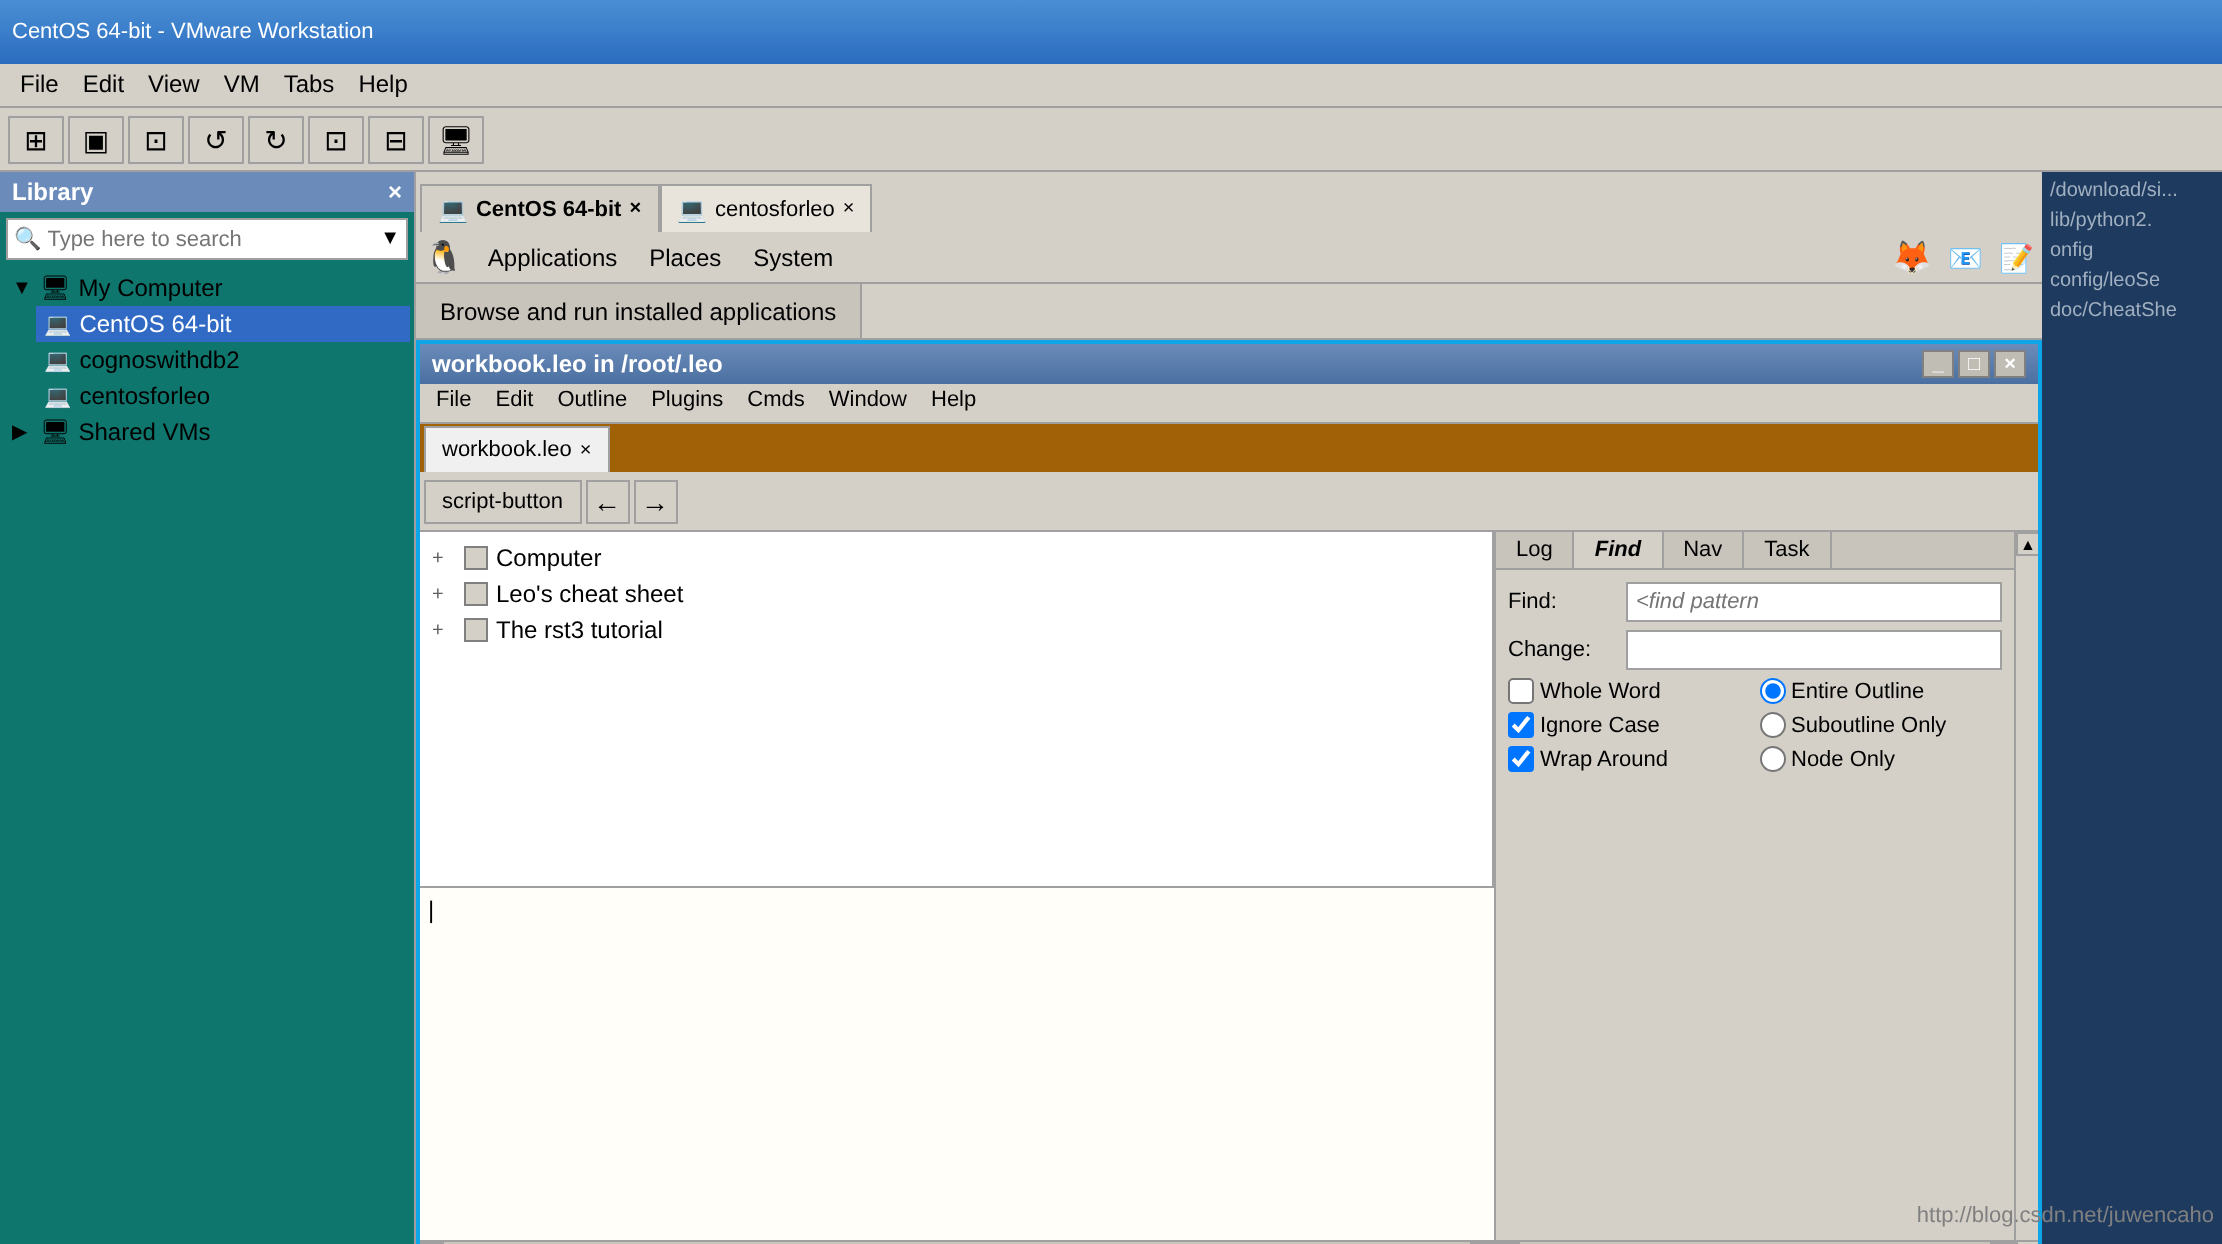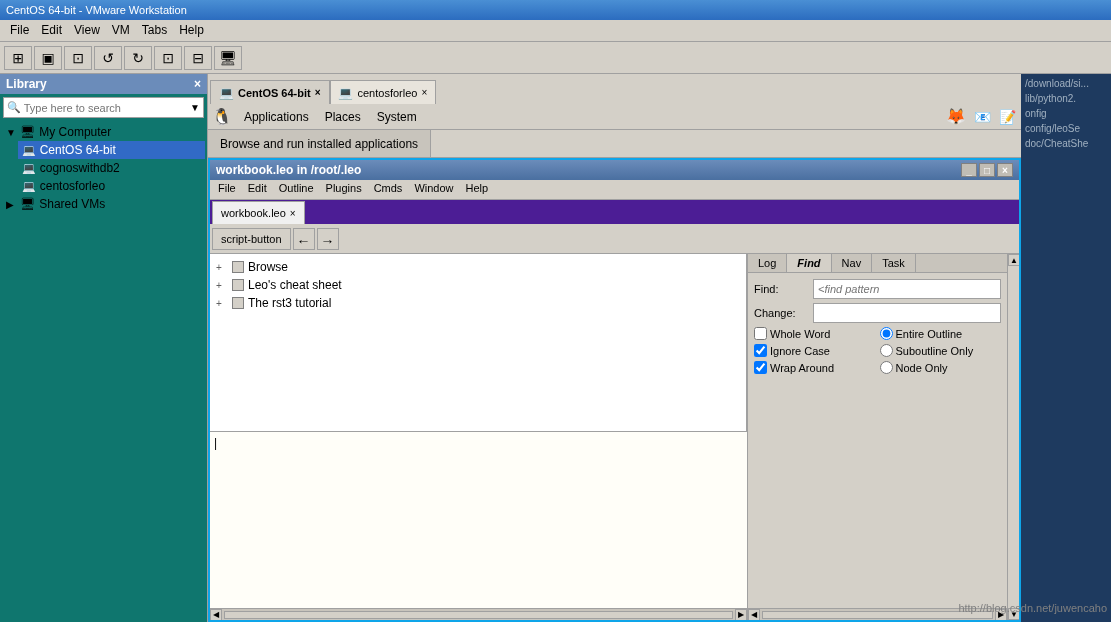--- a/index.html
+++ b/index.html
@@ -9,21 +9,21 @@
       background: #d4d0c8;
       width: 1111px;
       height: 622px;
       overflow: hidden;
     }
 
     
     .title-bar {
       background: linear-gradient(to bottom, #4a8fd4, #2b6cbf);
       color: white;
-      padding: 4px 6px;
+      padding: 16px 6px;
       font-size: 11px;
       display: flex;
       align-items: center;
       height: 20px;
     }
 
     
     .menu-bar {
       background: #d4d0c8;
       display: flex;
@@ -223,21 +223,21 @@
     }
     .leo-menu-item {
       padding: 1px 6px;
       cursor: pointer;
       font-size: 11px;
     }
 
     
     .leo-tab-bar {
       display: flex;
-      background: #4c1d95;
+      background: #a16207;
       padding: 1px 2px 0;
       height: 24px;
     }
     .leo-tab {
       display: flex;
       align-items: center;
       padding: 2px 8px;
       background: #e8e4dc;
       border: 1px solid #a0a0a0;
       border-bottom: none;
@@ -585,21 +585,21 @@
         <button class="leo-arrow-btn">→</button>
       </div>
 
       <div class="leo-content" style="flex:1;overflow:hidden;">
 
         <div style="display:flex;flex-direction:column;flex:1;overflow:hidden;">
           <div class="leo-tree" style="height:220px;overflow:auto;">
             <div class="leo-tree-item">
               <span class="expand-btn">+</span>
               <span class="node-icon"></span>
-              <span>Browse</span>
+              <span>Computer</span>
             </div>
             <div class="leo-tree-item">
               <span class="expand-btn">+</span>
               <span class="node-icon"></span>
               <span>Leo's cheat sheet</span>
             </div>
             <div class="leo-tree-item">
               <span class="expand-btn">+</span>
               <span class="node-icon"></span>
               <span>The rst3 tutorial</span>

